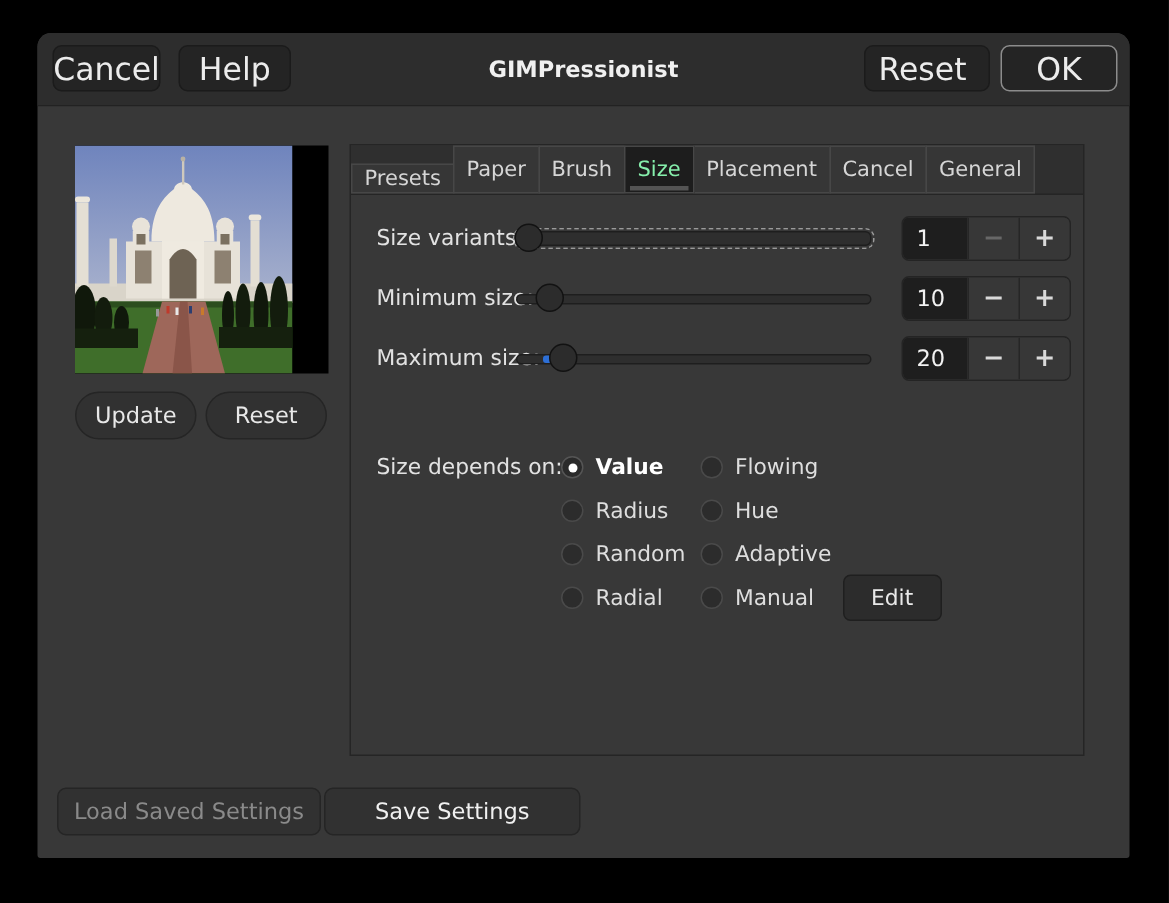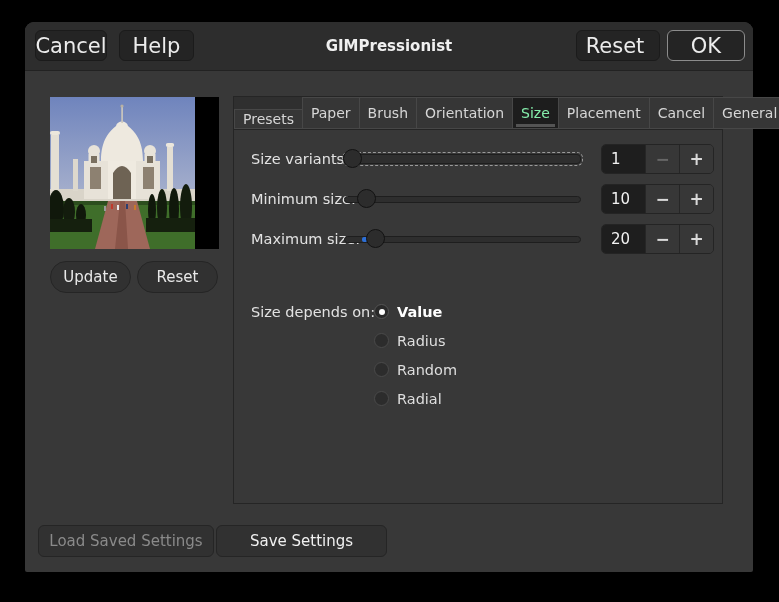--- a/index.html
+++ b/index.html
@@ -161,21 +161,20 @@
       </svg>
     </div>
     <div class="pbtn update">Update</div>
     <div class="pbtn reset2">Reset</div>
 
     <div class="notebook">
       <div class="tabbar">
         <div class="tab">Presets</div>
         <div class="tab">Paper</div>
         <div class="tab">Brush</div>
-        <div class="tab">Orientation</div>
         <div class="tab active">Size</div>
         <div class="tab">Placement</div>
         <div class="tab">Cancel</div>
         <div class="tab">General</div>
       </div>
 
       <div class="content">
 
         <div class="srow" style="top:15px;left:0;right:0;">
           <span class="lbl">Size variants:</span>
@@ -231,20 +230,39 @@
           <div class="opt">
             <span class="radio"></span>
             <span class="olabel">Random</span>
           </div>
           <div class="opt">
             <span class="radio"></span>
             <span class="olabel">Radial</span>
           </div>
         </div>
 
+        <div class="optcol c2">
+          <div class="opt">
+            <span class="radio"></span>
+            <span class="olabel">Flowing</span>
+          </div>
+          <div class="opt">
+            <span class="radio"></span>
+            <span class="olabel">Hue</span>
+          </div>
+          <div class="opt">
+            <span class="radio"></span>
+            <span class="olabel">Adaptive</span>
+          </div>
+          <div class="opt">
+            <span class="radio"></span>
+            <span class="olabel">Manual</span>
+            <span class="editbtn">Edit</span>
+          </div>
+        </div>
 
       </div>
     </div>
 
     <div class="fbtn load">Load Saved Settings</div>
     <div class="fbtn save">Save Settings</div>
 
   </div>
 </div>
 

